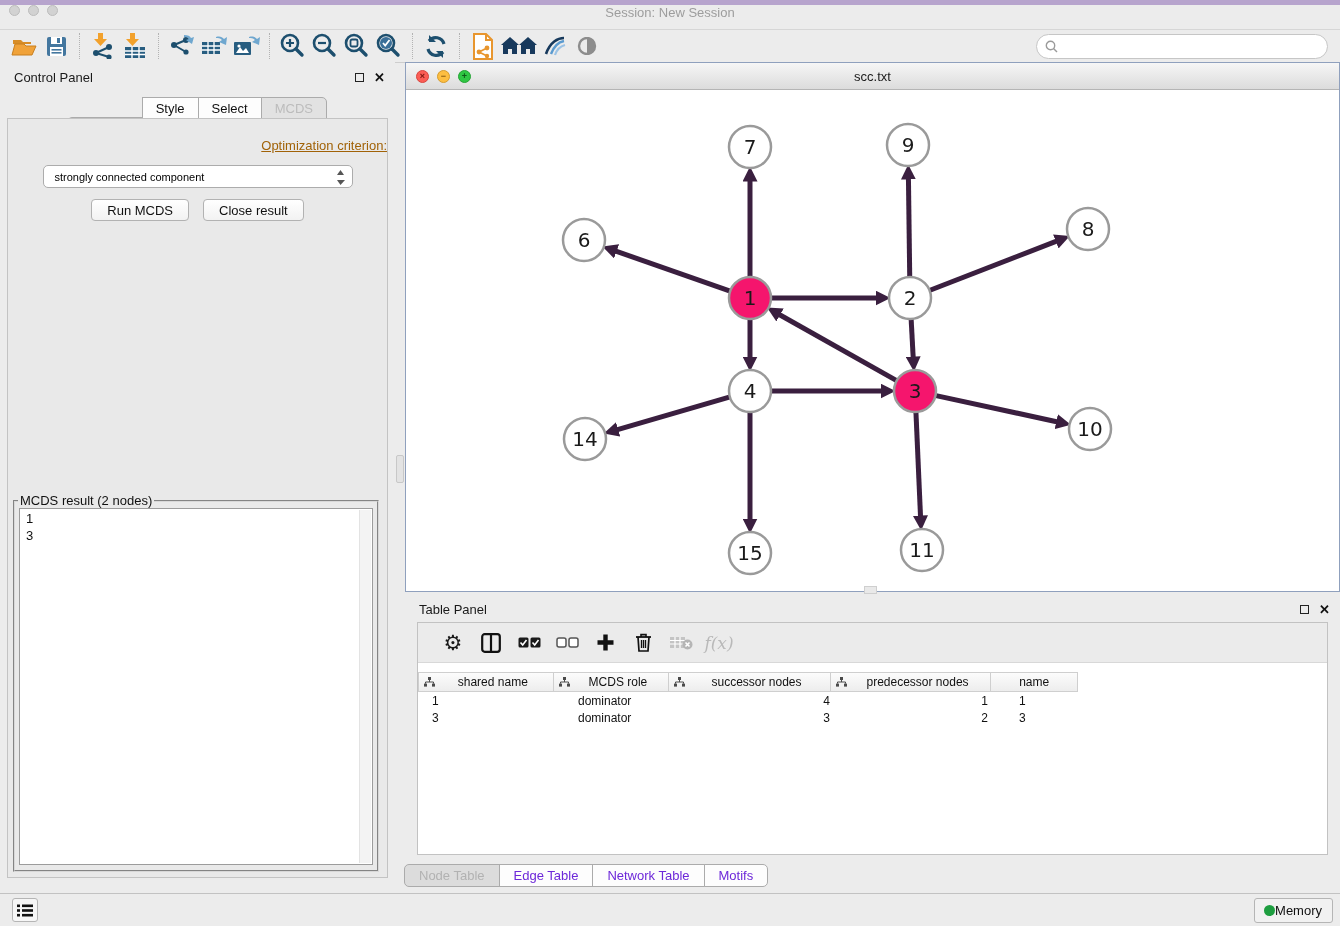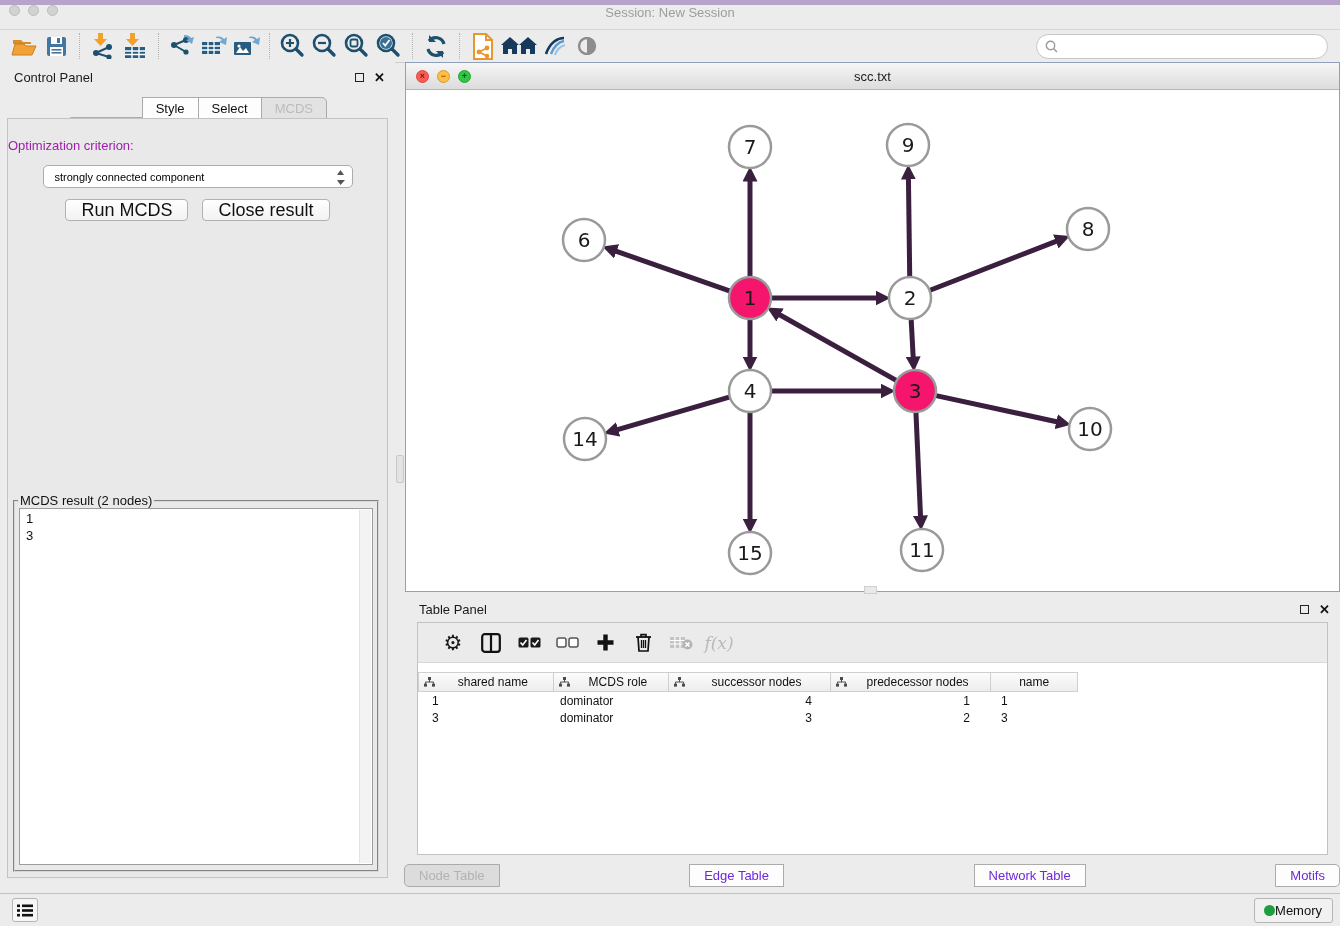--- a/index.html
+++ b/index.html
@@ -23,25 +23,25 @@
   .panel-header { height:30px; display:flex; align-items:center; padding:0 10px 0 14px; font-size:13px; color:#1a1a1a; }
   .panel-header .spacer { flex:1; }
   .float-glyph { width:9px; height:9px; border:1.5px solid #222; margin-right:10px; }
   .close-glyph { font-size:13px; font-weight:bold; color:#111; line-height:1; }
   .cp-tabs { position:absolute; top:35px; left:0; right:0; display:flex; justify-content:center; }
   .tab-seg { font-size:13px; padding:3px 13px; background:#fdfdfd; border:1px solid #ababab; margin-left:-1px; color:#111; }
   .tab-seg:first-child { border-radius:5px 0 0 5px;margin-top:20px; }
   .tab-seg:last-child { border-radius:0 5px 5px 0; }
   .tab-seg.disabled { background:#e2e2e2; color:#bcbcbc; }
   .cp-content { position:absolute; top:56px; left:7px; right:7px; bottom:15px; border:1px solid #c3c3c3; background:#e9e9e9; }
-  .opt-label { margin-top:19px; text-align:left; font-size:13px; color:#a21caf; }
+  .opt-label { margin-top:19px; text-align:right; font-size:13px; color:#a16207;text-decoration:underline; }
   .criterion { position:relative; width:310px; height:23px; margin:12px auto 0; background:#fff; border:1px solid #acacac; border-radius:5px; font-size:11px; display:flex; align-items:center; padding:0 24px 0 11px; }
   .criterion svg { position:absolute; right:7px; top:4px; }
   .btn-row { display:flex; justify-content:center; gap:14px; margin-top:11px; }
-  .btn { height:22px; padding:0 15px; font-size:18px; color:#111; background:linear-gradient(#ffffff,#f2f2f2); border:1px solid #b2b2b2; border-radius:4px; }
+  .btn { height:22px; padding:0 15px; font-size:13px; color:#111; background:linear-gradient(#ffffff,#f2f2f2); border:1px solid #b2b2b2; border-radius:4px; }
   .result-group { position:absolute; left:5px; right:8px; top:374px; bottom:5px; border:2px groove #d8d8d8; }
   .result-group legend { font-size:13px; color:#111; padding:0 2px; margin-left:3px; }
   .result-area { position:absolute; left:4px; right:4px; top:0px; bottom:5px; background:#fff; border:1px solid #9c9c9c; font-size:13px; line-height:17px; padding:1px 0 0 6px; color:#111; }
   .result-scroll { position:absolute; right:1px; top:1px; bottom:1px; width:12px; background:#f3f3f3; border-left:1px solid #e3e3e3; }
 
   
   .v-split-handle { position:absolute; left:396px; top:455px; width:8px; height:28px; background:#e3e3e3; border:1px solid #c8c8c8; border-radius:2px; }
 
   
   .net-window { position:absolute; left:405px; top:62px; right:0; height:530px; border:1px solid #8fa0bd; background:#fff; }
@@ -63,26 +63,26 @@
   .gear-glyph { font-size:21px; color:#1a1a1a; font-family:"DejaVu Sans",sans-serif; }
   .fx-glyph { font-size:17px; color:#b9b9b9; font-style:italic; font-family:"DejaVu Serif",serif; }
   .ntable { margin:9px 0 0 0; font-size:12px; color:#111; }
   .thead { display:flex; border:1px solid #cfcfcf; background:linear-gradient(#fcfcfc,#ededed); height:20px; width:660px; }
   .thcell { display:flex; align-items:center; border-right:1px solid #cfcfcf; padding-left:5px; gap:4px; }
   .thcell:last-child { border-right:none; justify-content:center; padding-left:0; }
   .thlabel { flex:1; text-align:center; padding-right:6px; }
   .trow { display:flex; height:17px; align-items:center; }
   .tcell { overflow:hidden; white-space:nowrap; }
   .col0 { width:135px; padding-left:14px; }
-  .col1 { width:116px; padding-left:7px; }
+  .col1 { width:116px; padding-left:7px;margin-left:18px; }
   .col2 { width:162px; text-align:right; padding-right:19px; }
   .col3 { width:161px; text-align:right; padding-right:22px; }
   .col4 { width:86px; padding-left:9px; }
   .hcol0 { width:135px; } .hcol1 { width:116px; } .hcol2 { width:162px; } .hcol3 { width:161px; } .hcol4 { width:86px; }
-  .bottom-tabs { position:absolute; bottom:6px; left:0; right:0; display:flex; justify-content:space-between; }
+  .bottom-tabs { position:absolute; bottom:6px; left:0; right:0; display:flex; justify-content:flex-start; }
   .btab { font-size:13px; padding:3px 14px; background:#fdfdfd; border:1px solid #ababab; margin-left:-1px; color:#6d28d9; }
   .btab:first-child { border-radius:5px 0 0 5px; }
   .btab:last-child { border-radius:0 5px 5px 0; }
   .btab.disabled { background:#dcdcdc; color:#b2b2b2; }
 
   
   .statusbar { position:absolute; left:0; right:0; bottom:0; height:33px; background:#ececec; border-top:1px solid #c2c2c2; }
   .list-btn { position:absolute; left:12px; top:4px; width:26px; height:24px; background:#f6f6f6; border:1px solid #b5b5b5; border-radius:3px; display:flex; align-items:center; justify-content:center; }
   .memory-btn { position:absolute; right:7px; top:4px; height:25px; padding:0 10px 0 9px; background:#f1f1f1; border:1px solid #b5b5b5; border-radius:3px; display:flex; align-items:center; font-size:13px; color:#111; }
   .mem-dot { width:11px; height:11px; border-radius:50%; background:#1e9e40; }

